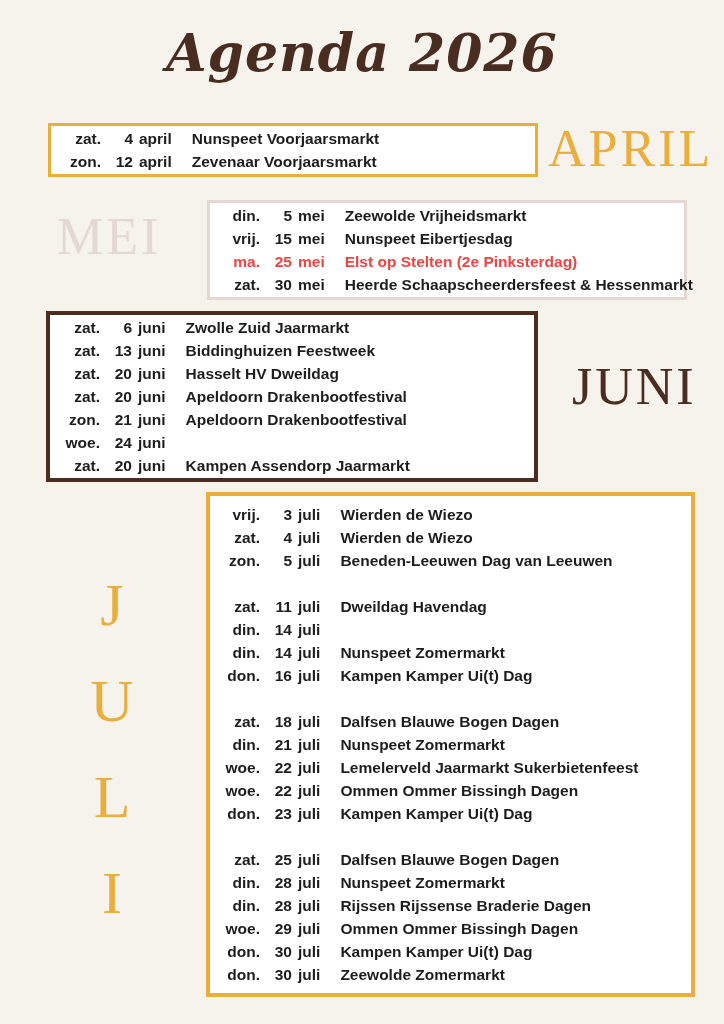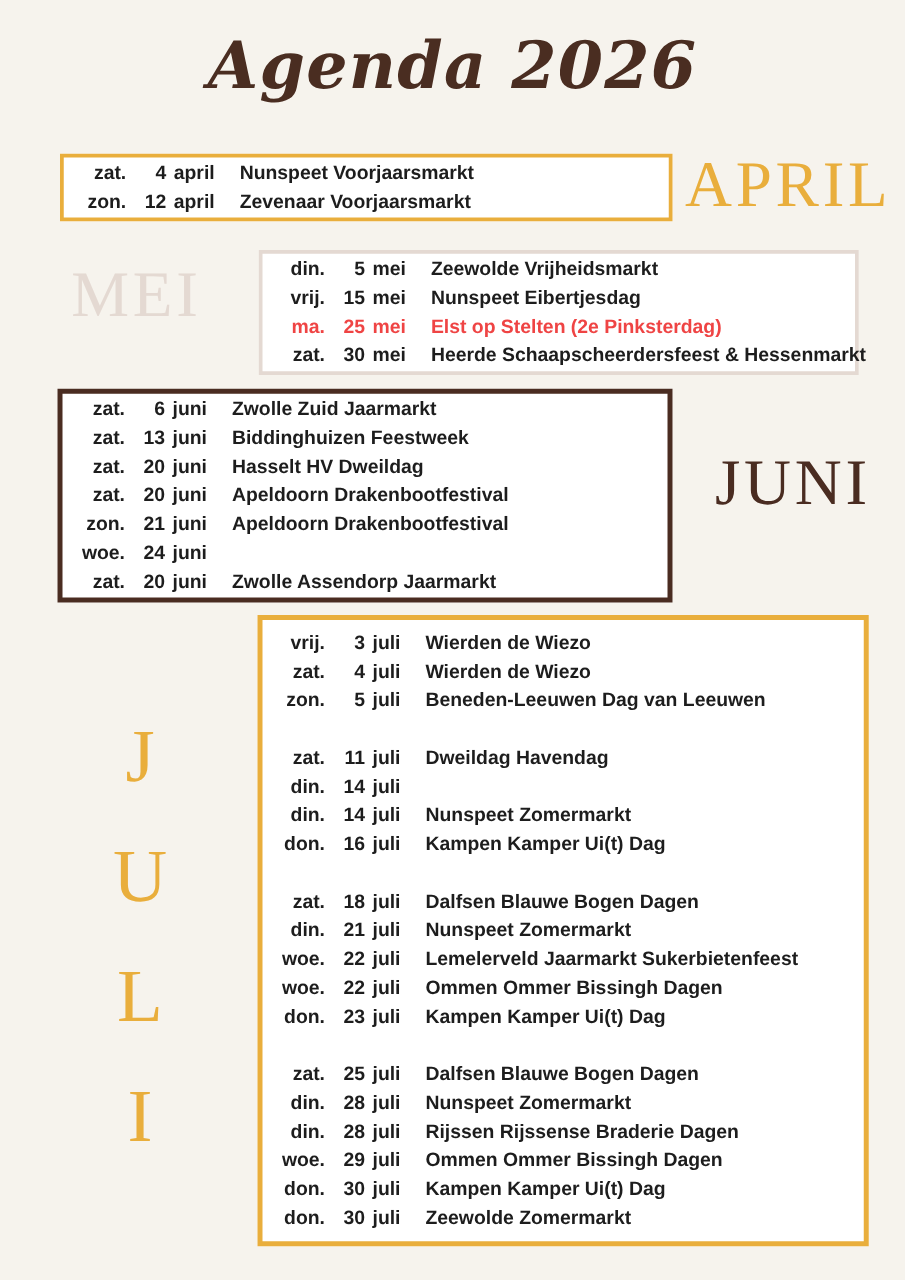--- a/index.html
+++ b/index.html
@@ -170,21 +170,21 @@
         </div>
         <div class="event-row" style="color: rgb(29, 29, 29);">
           <span class="day">woe.</span>
           <span class="num">24</span>
           <span class="month">juni</span>
         </div>
         <div class="event-row" style="color: rgb(29, 29, 29);">
           <span class="day">zat.</span>
           <span class="num">20</span>
           <span class="month">juni</span>
-          <span class="event">Zwolle Assendorp Jaarmarkt</span>
+          <span class="event">Kampen Assendorp Jaarmarkt</span>
         </div>
       </div>
   </div>
   <div class="month-label" id="label-juni" style="color: rgb(74, 44, 33);">JUNI</div>
 
   <div class="month-label-vertical" id="label-juli" style="color: rgb(233, 174, 60);">JULI</div>
   <div class="box" id="box-juli" style="border-color: rgb(233, 174, 60); background: rgb(255, 255, 255);">
     <div class="rows">
         <div class="event-row" style="color: rgb(29, 29, 29);">
           <span class="day">vrij.</span>

